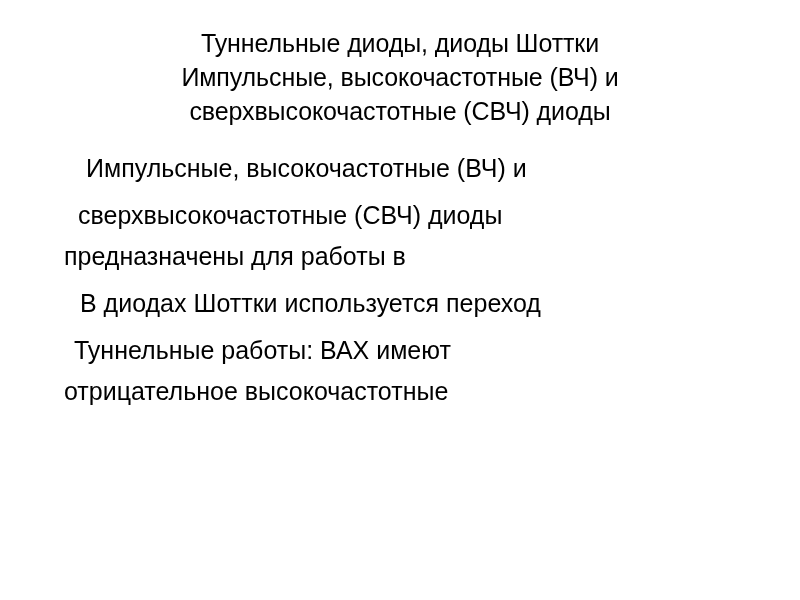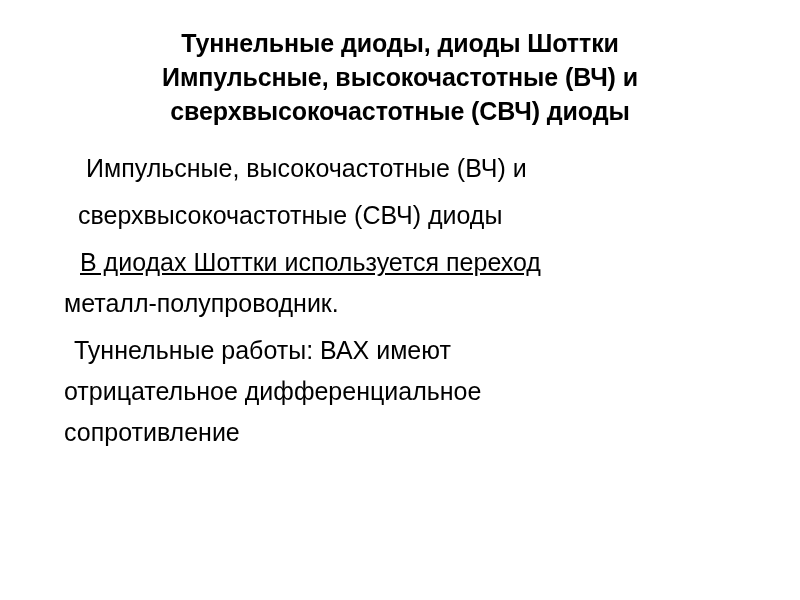--- a/index.html
+++ b/index.html
@@ -24,60 +24,59 @@
   }
   .title-block {
     position: absolute;
     left: 64px;
     top: 26px;
     width: 672px;
     text-align: center;
   }
   .title-line {
     font-size: 25px;
-    font-weight: bold;
+    font-weight: normal;
     line-height: 34px;
     letter-spacing: -0.1px;
     color: #000000;
   }
   .body-block {
     position: absolute;
     left: 64px;
     top: 148px;
     width: 690px;
   }
   .para {
     font-size: 25px;
     line-height: 41px;
     color: #000000;
     margin: 0;
   }
   .indent-1 { text-indent: 22px; }
   .indent-2 { text-indent: 14px; }
-  .indent-3 { text-indent: 16px; text-decoration: underline; }
+  .indent-3 { text-indent: 16px; }
   .indent-4 { text-indent: 10px; }
   .gap-sm { height: 6px; }
 </style>
 </head>
 <body>
 
 <div class="slide">
 
   <div class="title-block">
     <div class="title-line">Туннельные диоды, диоды Шоттки</div>
     <div class="title-line">Импульсные, высокочастотные (ВЧ) и</div>
     <div class="title-line">сверхвысокочастотные (СВЧ) диоды</div>
   </div>
 
   <div class="body-block">
     <p class="para indent-1">Импульсные, высокочастотные (ВЧ) и</p>
     <div class="gap-sm"></div>
     <p class="para indent-2">сверхвысокочастотные (СВЧ) диоды</p>
+    <p class="para">предназначены для работы в</p>
     <div class="gap-sm"></div>
     <p class="para indent-3">В диодах Шоттки используется переход</p>
-    <p class="para">металл-полупроводник.</p>
     <div class="gap-sm"></div>
     <p class="para indent-4">Туннельные работы: ВАХ имеют</p>
-    <p class="para">отрицательное дифференциальное</p>
-    <p class="para">сопротивление</p>
+    <p class="para">отрицательное высокочастотные</p>
   </div>
 
 </div>
 
 </body></html>

